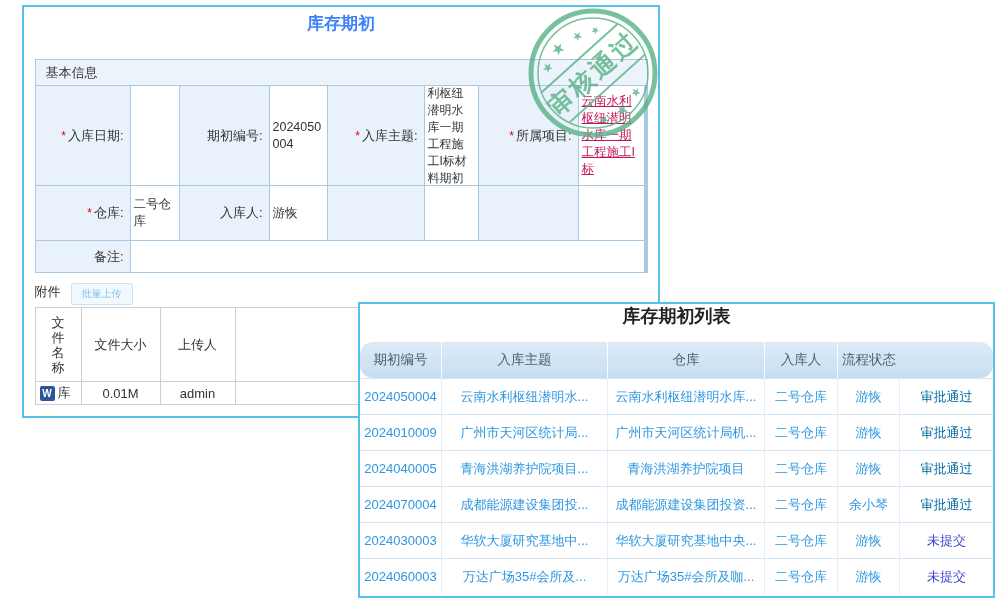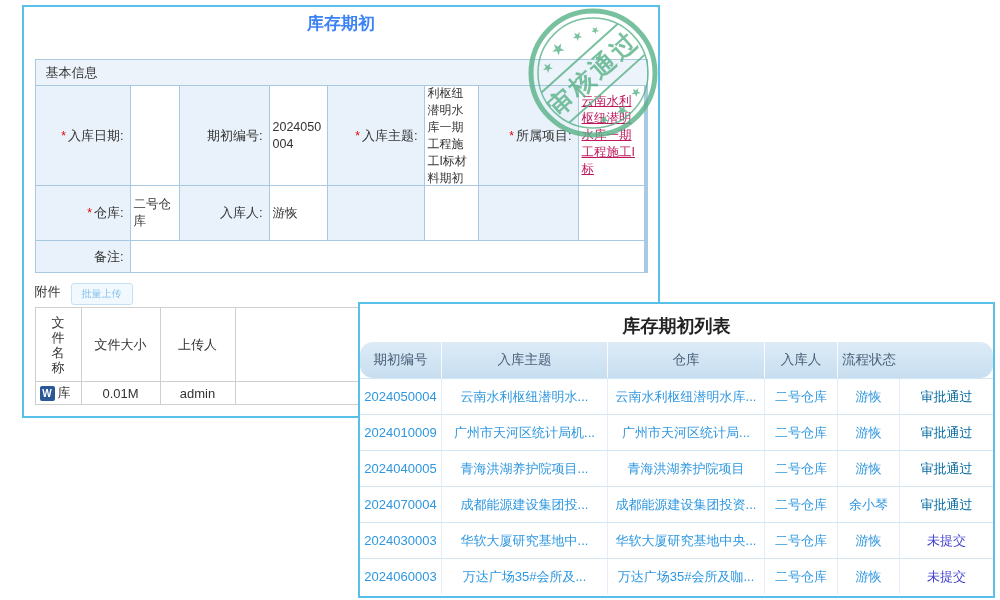--- a/index.html
+++ b/index.html
@@ -36,21 +36,21 @@
   .acell { background:#fff; font-size:13px; color:#333; display:flex; align-items:center; justify-content:center; text-align:center; }
   .fn-head { word-break:break-all; width:100%; padding:0 14px; line-height:15px; }
   .file-cell { justify-content:flex-start; padding-left:4px; gap:3px; }
   .word-icon { width:15px; height:15px; background:#2b5797; border-radius:2px; color:#fff;
                font-size:10px; font-weight:bold; display:flex; align-items:center; justify-content:center; flex:none; }
 
   
   #stamp { position:absolute; left:520px; top:1px; z-index:2; opacity:.8; pointer-events:none; }
 
   
-  .list-title { text-align:center; font-size:18px; font-weight:bold; color:#222; height:38px; padding-top:10px; }
+  .list-title { text-align:center; font-size:18px; font-weight:bold; color:#222; height:38px; }
   .lheader { display:grid; grid-template-columns:82px 166px 157px 73px 62px 1fr; height:36px;
              background:linear-gradient(#ddebf7,#c7def0);border-radius:13px; }
   .lheader .hcell { display:flex; align-items:center; justify-content:center; font-size:13.5px;
                     color:#4a6078; border-right:1px solid rgba(255,255,255,.85); }
   .lheader .hcell:last-child { border-right:none; }
   .lrow { display:grid; grid-template-columns:82px 166px 157px 73px 62px 1fr; height:36px;
           border-top:1px solid #d2e6f5; }
   .lrow .rcell { display:flex; align-items:center; justify-content:center; font-size:13px;
                  border-right:1px solid #e4eef8; overflow:hidden; white-space:nowrap; padding:0 4px; }
   .lrow .rcell:last-child { border-right:none; }
@@ -172,22 +172,22 @@
     <div class="rcell blue">2024050004</div>
     <div class="rcell blue">云南水利枢纽潜明水...</div>
     <div class="rcell blue">云南水利枢纽潜明水库...</div>
     <div class="rcell blue">二号仓库</div>
     <div class="rcell blue">游恢</div>
     <div class="rcell status" data-status="approved">审批通过</div>
   </div>
 
   <div class="lrow">
     <div class="rcell blue">2024010009</div>
+    <div class="rcell blue">广州市天河区统计局...</div>
     <div class="rcell blue">广州市天河区统计局机...</div>
-    <div class="rcell blue">广州市天河区统计局...</div>
     <div class="rcell blue">二号仓库</div>
     <div class="rcell blue">游恢</div>
     <div class="rcell status" data-status="approved">审批通过</div>
   </div>
 
   <div class="lrow">
     <div class="rcell blue">2024040005</div>
     <div class="rcell blue">青海洪湖养护院项目...</div>
     <div class="rcell blue">青海洪湖养护院项目</div>
     <div class="rcell blue">二号仓库</div>

